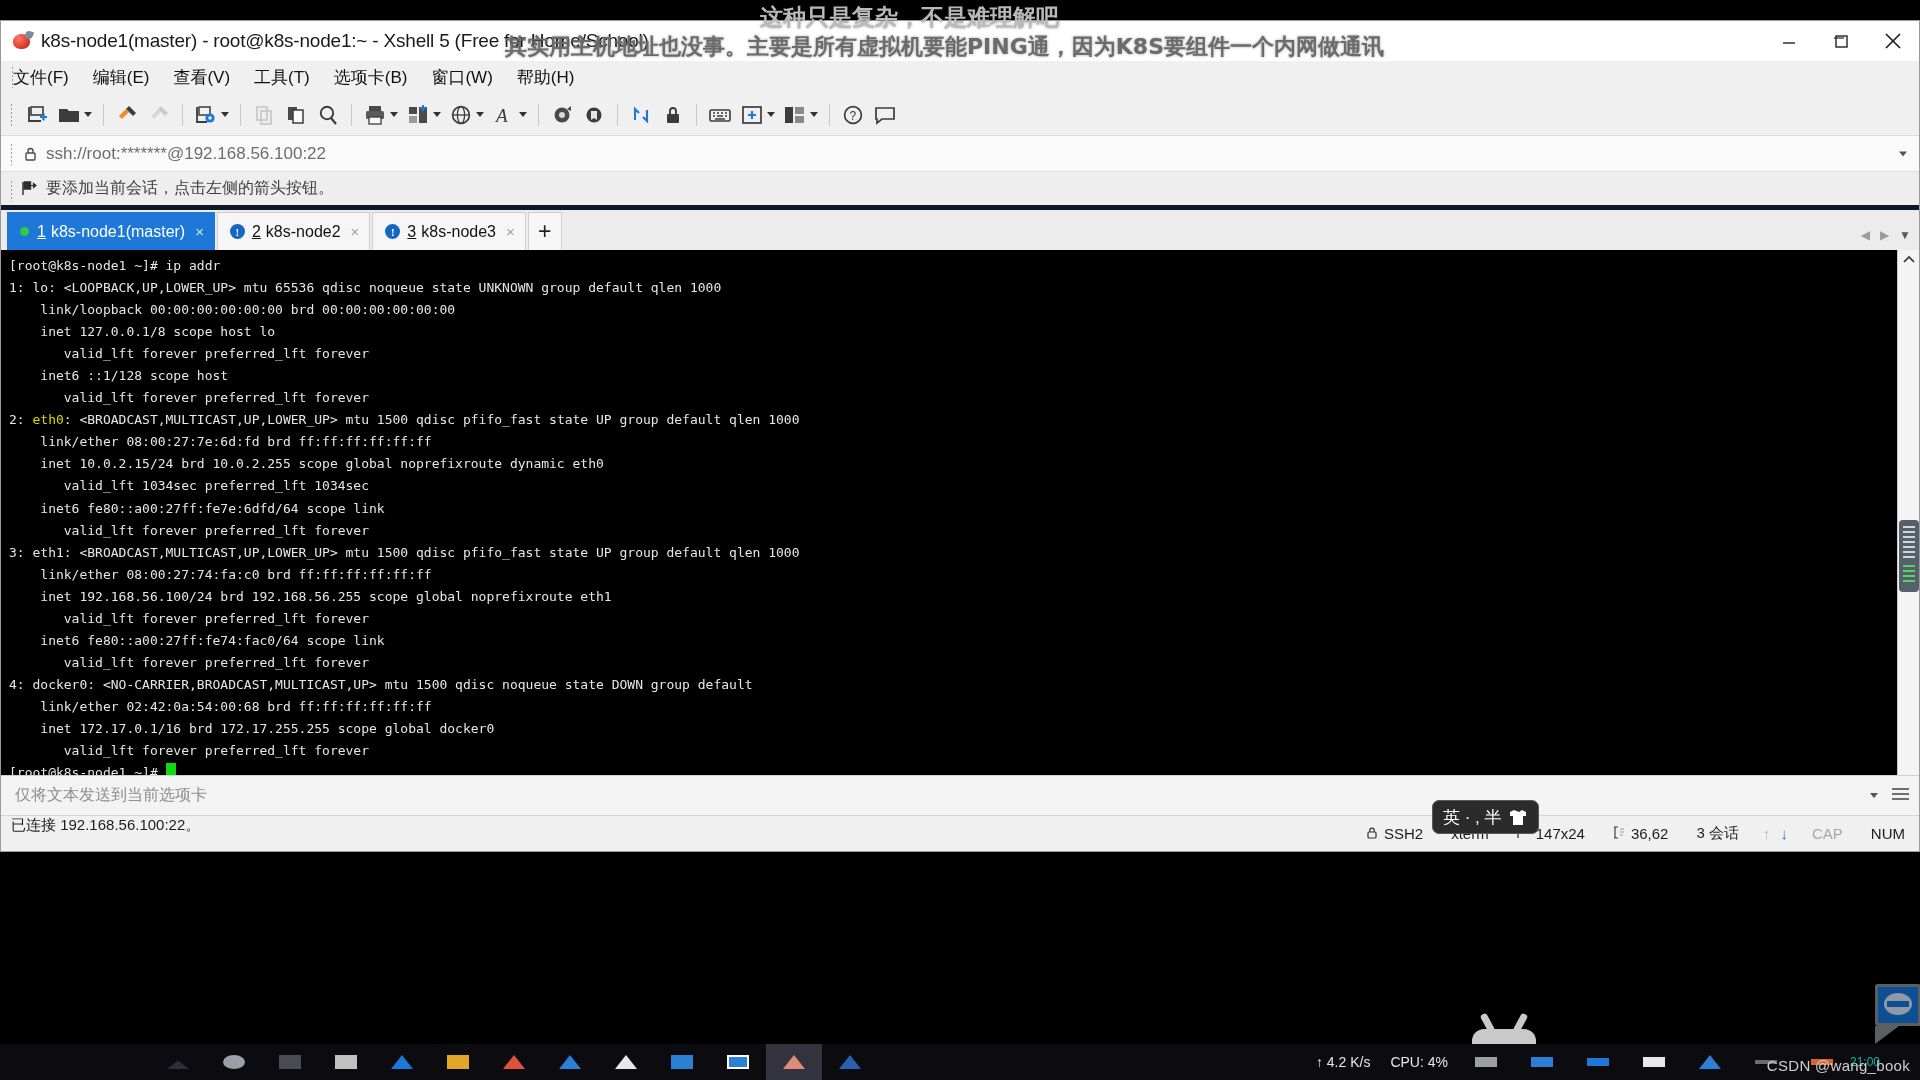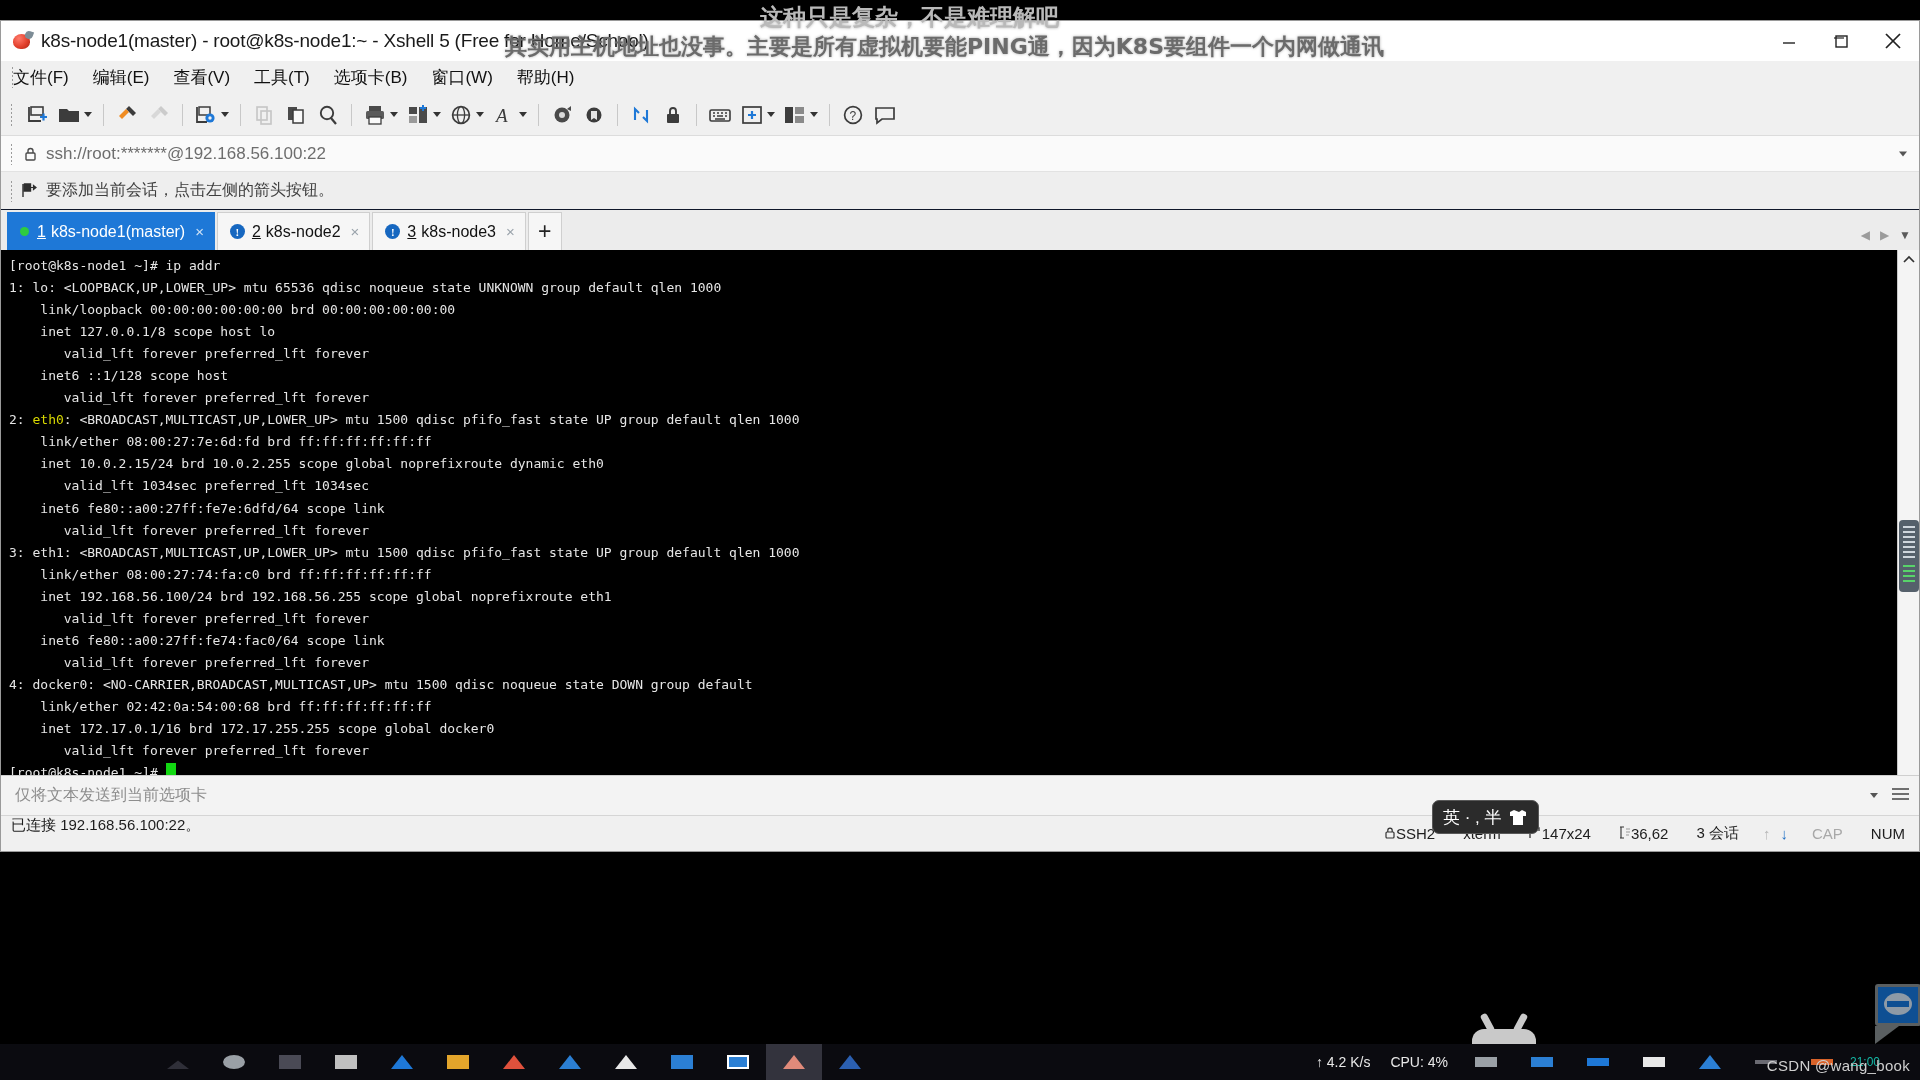--- a/index.html
+++ b/index.html
@@ -107,21 +107,21 @@
   .addr-caret {
     position:absolute; right:12px; top:50%; transform:translateY(-50%);
     width:0; height:0; border-left:4px solid transparent; border-right:4px solid transparent;
     border-top:5px solid #555;
   }
 
   
   .hintbar {
     flex: 0 0 38px; height: 38px; background:#eeeeee;
     display:flex; align-items:center; padding-left: 20px;
-    border-bottom:1px solid #0f172a; position:relative;
+    border-bottom:5px solid #0f172a; position:relative;
   }
   .hint-ico { margin-right: 8px; display:flex; }
   .hint-text { font-size:16px; color:#3e3e3e; }
 
   
   .tabbar {
     flex: 0 0 40px; height: 40px; background:#ececec;
     display:flex; align-items:flex-end; position:relative;
     padding-left: 6px;
   }
@@ -187,21 +187,21 @@
   .sendbar-right { position:absolute; right:10px; display:flex; align-items:center; gap:14px; }
   .sb-caret { width:0;height:0;border-left:4px solid transparent;border-right:4px solid transparent;border-top:5px solid #555;}
 
   
   .statusbar {
     flex: 0 0 36px; height:36px; background:#f0f0f0;
     display:flex; padding: 0 8px 0 10px;
     border-top:1px solid #d5d5d5; font-size:15px; color:#1d1d1d;
   }
   .st-left { flex: 1 1 auto; }
-  .st-cell { display:flex; align-items:center; gap:0; padding: 0 14px; white-space:nowrap; }
+  .st-cell { display:flex; align-items:center; gap:6px; padding: 0 14px; white-space:nowrap; }
   .st-cell.dim { color:#a8a8a8; }
   .st-arrow-up { color:#b8b8b8; font-size:15px; }
   .st-arrow-dn { color:#1f6fc4; font-size:15px; }
 
   
   .taskbar {
     position:absolute; left:0; bottom:0; width:1920px; height:36px;
     background:#0b0b10; display:flex; align-items:center;
     overflow:hidden;
   }

